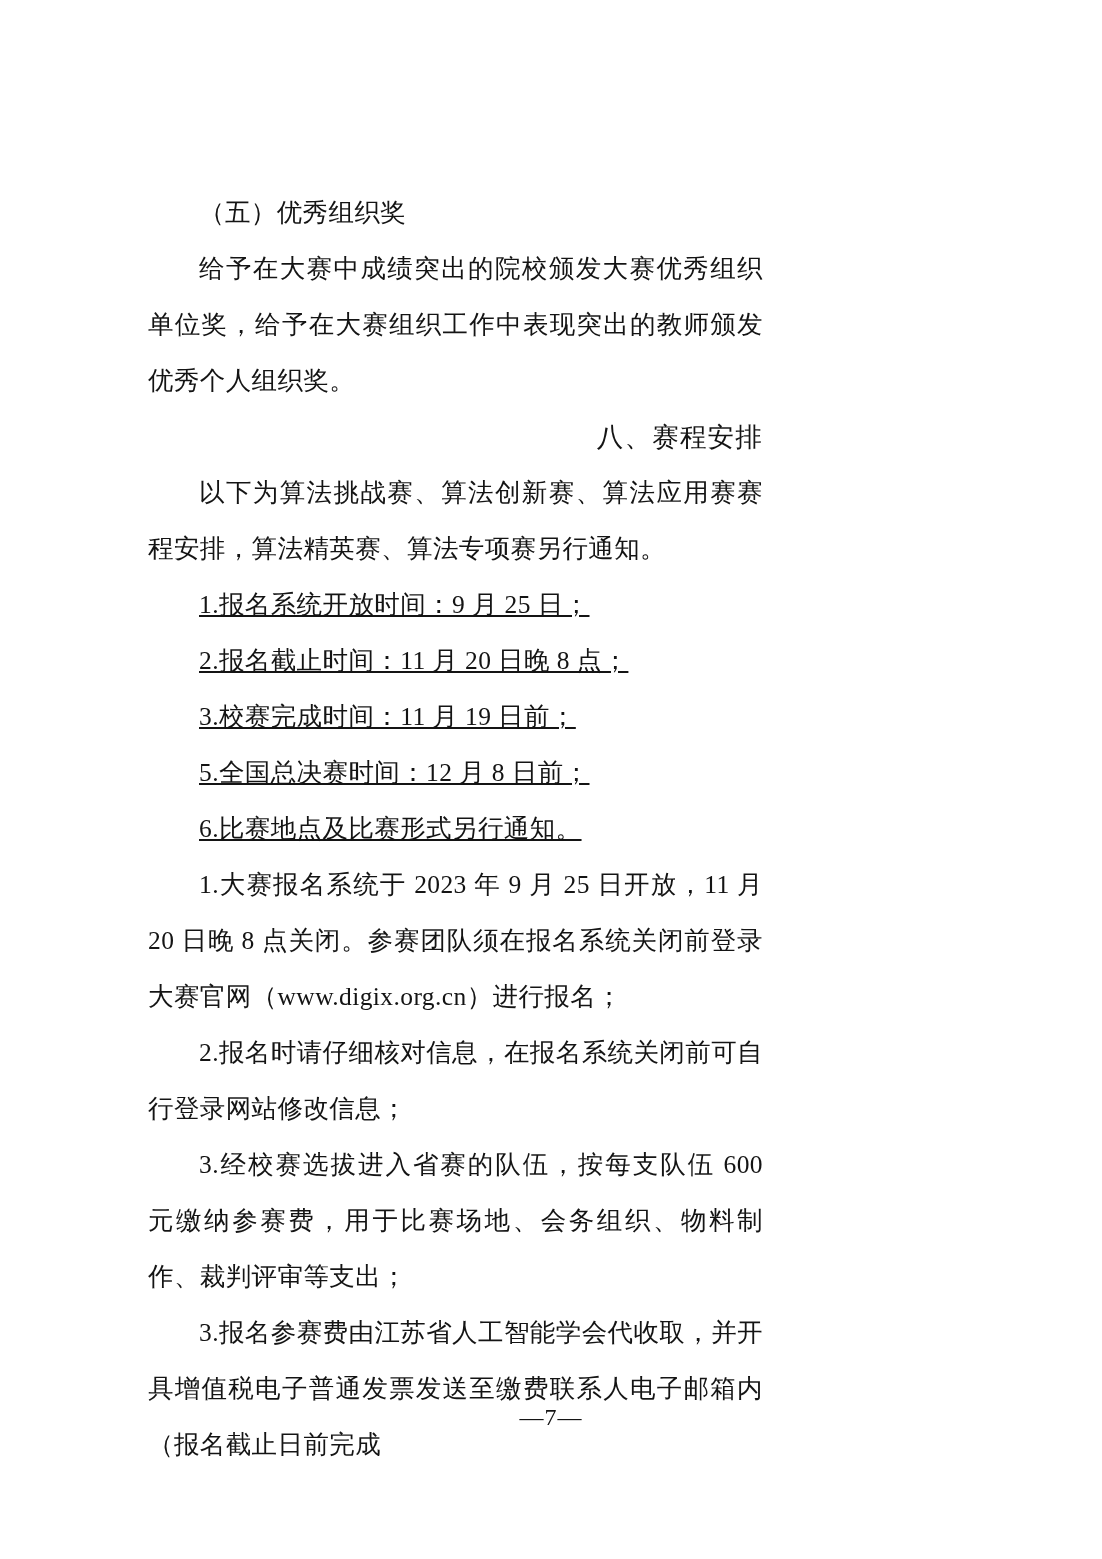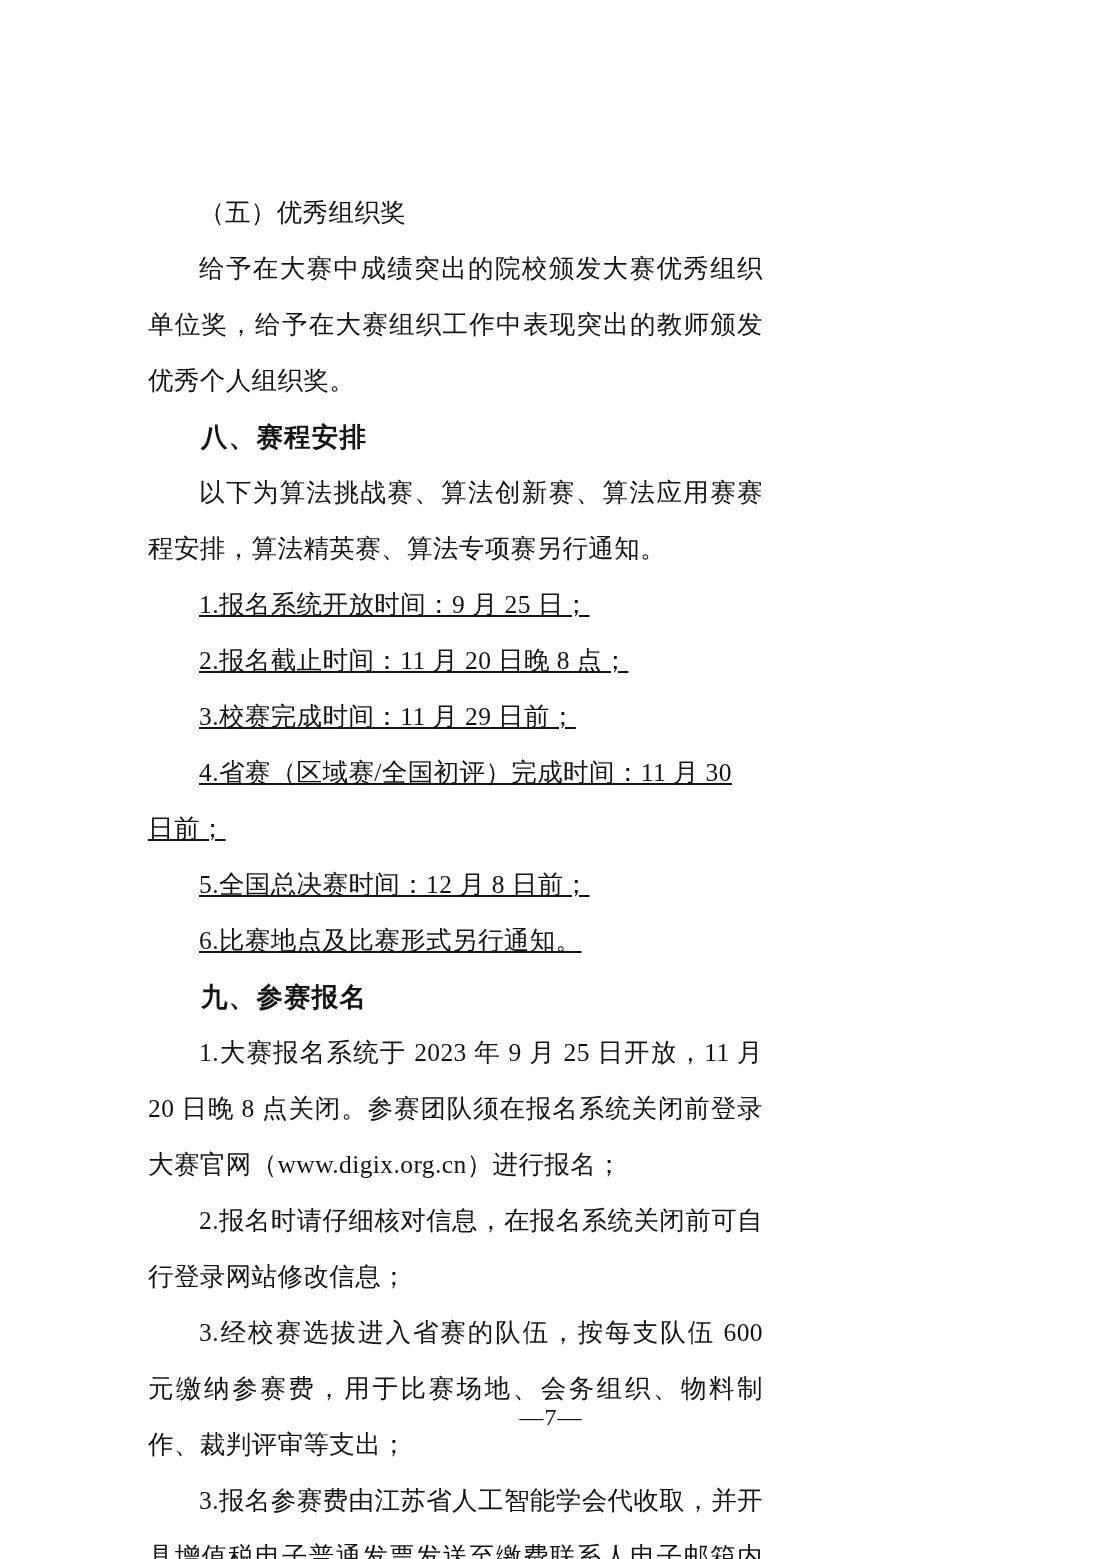--- a/index.html
+++ b/index.html
@@ -31,25 +31,26 @@
   .para {
     margin: 0;
     text-indent: 2em;
     text-align: justify;
     text-justify: inter-ideograph;
     letter-spacing: 0.4px;
   }
   .heading {
     margin: 0;
     font-size: 26.5px;
-    font-weight: bold;
+    font-weight: normal;
     text-indent: 2em;
     letter-spacing: 1.2px;
     line-height: 56px;
     font-family: "Liberation Sans", "DejaVu Sans", sans-serif;
+    text-align: right;
   }
   .item {
     margin: 0;
     text-indent: 2em;
     line-height: 56px;
     letter-spacing: 0.4px;
     text-decoration: underline;
   }
   .spread {
     text-align: justify;
@@ -74,26 +75,24 @@
     <p class="para">（五）优秀组织奖</p>
 
     <p class="para">给予在大赛中成绩突出的院校颁发大赛优秀组织单位奖，给予在大赛组织工作中表现突出的教师颁发优秀个人组织奖。</p>
 
     <p class="heading">八、赛程安排</p>
 
     <p class="para">以下为算法挑战赛、算法创新赛、算法应用赛赛程安排，算法精英赛、算法专项赛另行通知。</p>
 
     <p class="item">1.报名系统开放时间：9 月 25 日；</p>
     <p class="item">2.报名截止时间：11 月 20 日晚 8 点；</p>
-    <p class="item">3.校赛完成时间：11 月 29 日前；</p>
-    <p class="item">4.省赛（区域赛/全国初评）完成时间：11 月 30 日前；</p>
+    <p class="item">3.校赛完成时间：11 月 19 日前；</p>
     <p class="item">5.全国总决赛时间：12 月 8 日前；</p>
     <p class="item">6.比赛地点及比赛形式另行通知。</p>
 
-    <p class="heading">九、参赛报名</p>
 
     <p class="para spread">1.大赛报名系统于 2023 年 9 月 25 日开放，11 月 20 日晚 8 点关闭。参赛团队须在报名系统关闭前登录大赛官网（www.digix.org.cn）进行报名；</p>
     <p class="para">2.报名时请仔细核对信息，在报名系统关闭前可自行登录网站修改信息；</p>
     <p class="para">3.经校赛选拔进入省赛的队伍，按每支队伍 600 元缴纳参赛费，用于比赛场地、会务组织、物料制作、裁判评审等支出；</p>
     <p class="para">3.报名参赛费由江苏省人工智能学会代收取，并开具增值税电子普通发票发送至缴费联系人电子邮箱内（报名截止日前完成</p>
 
   </div>
 </div>
 
 <div class="footer">—7—</div>

